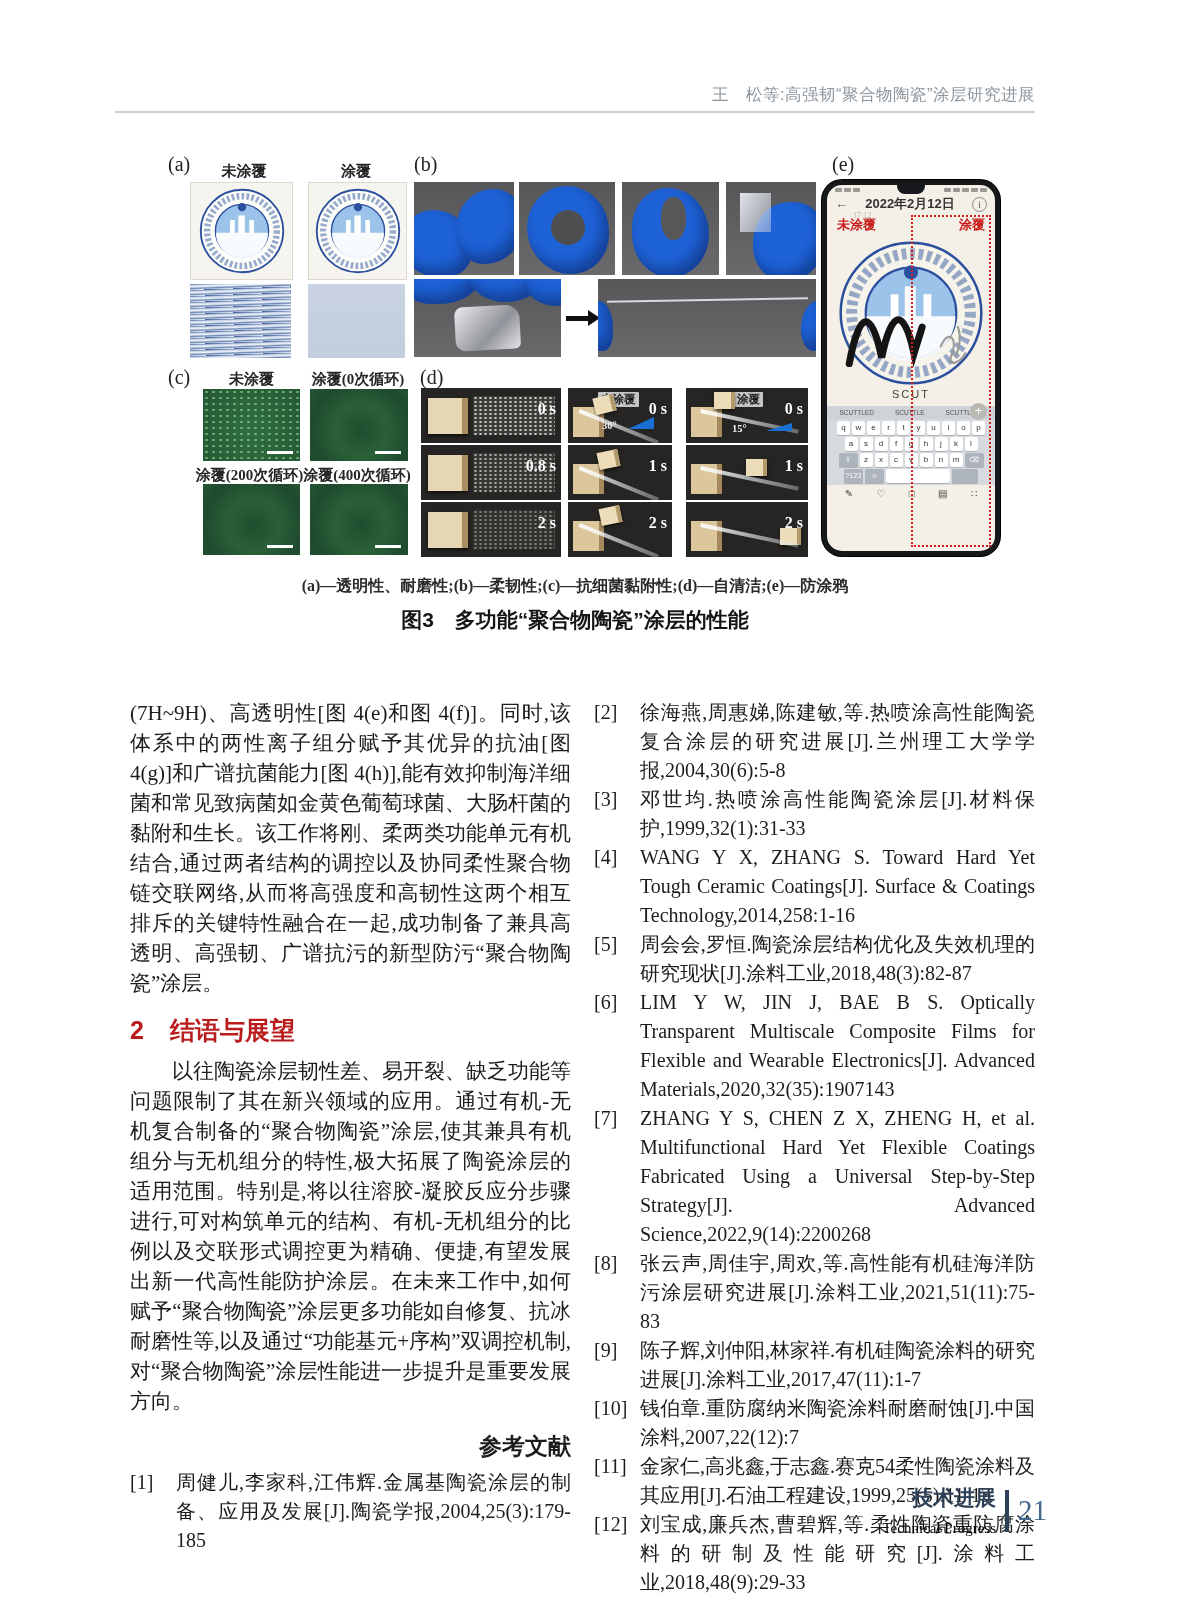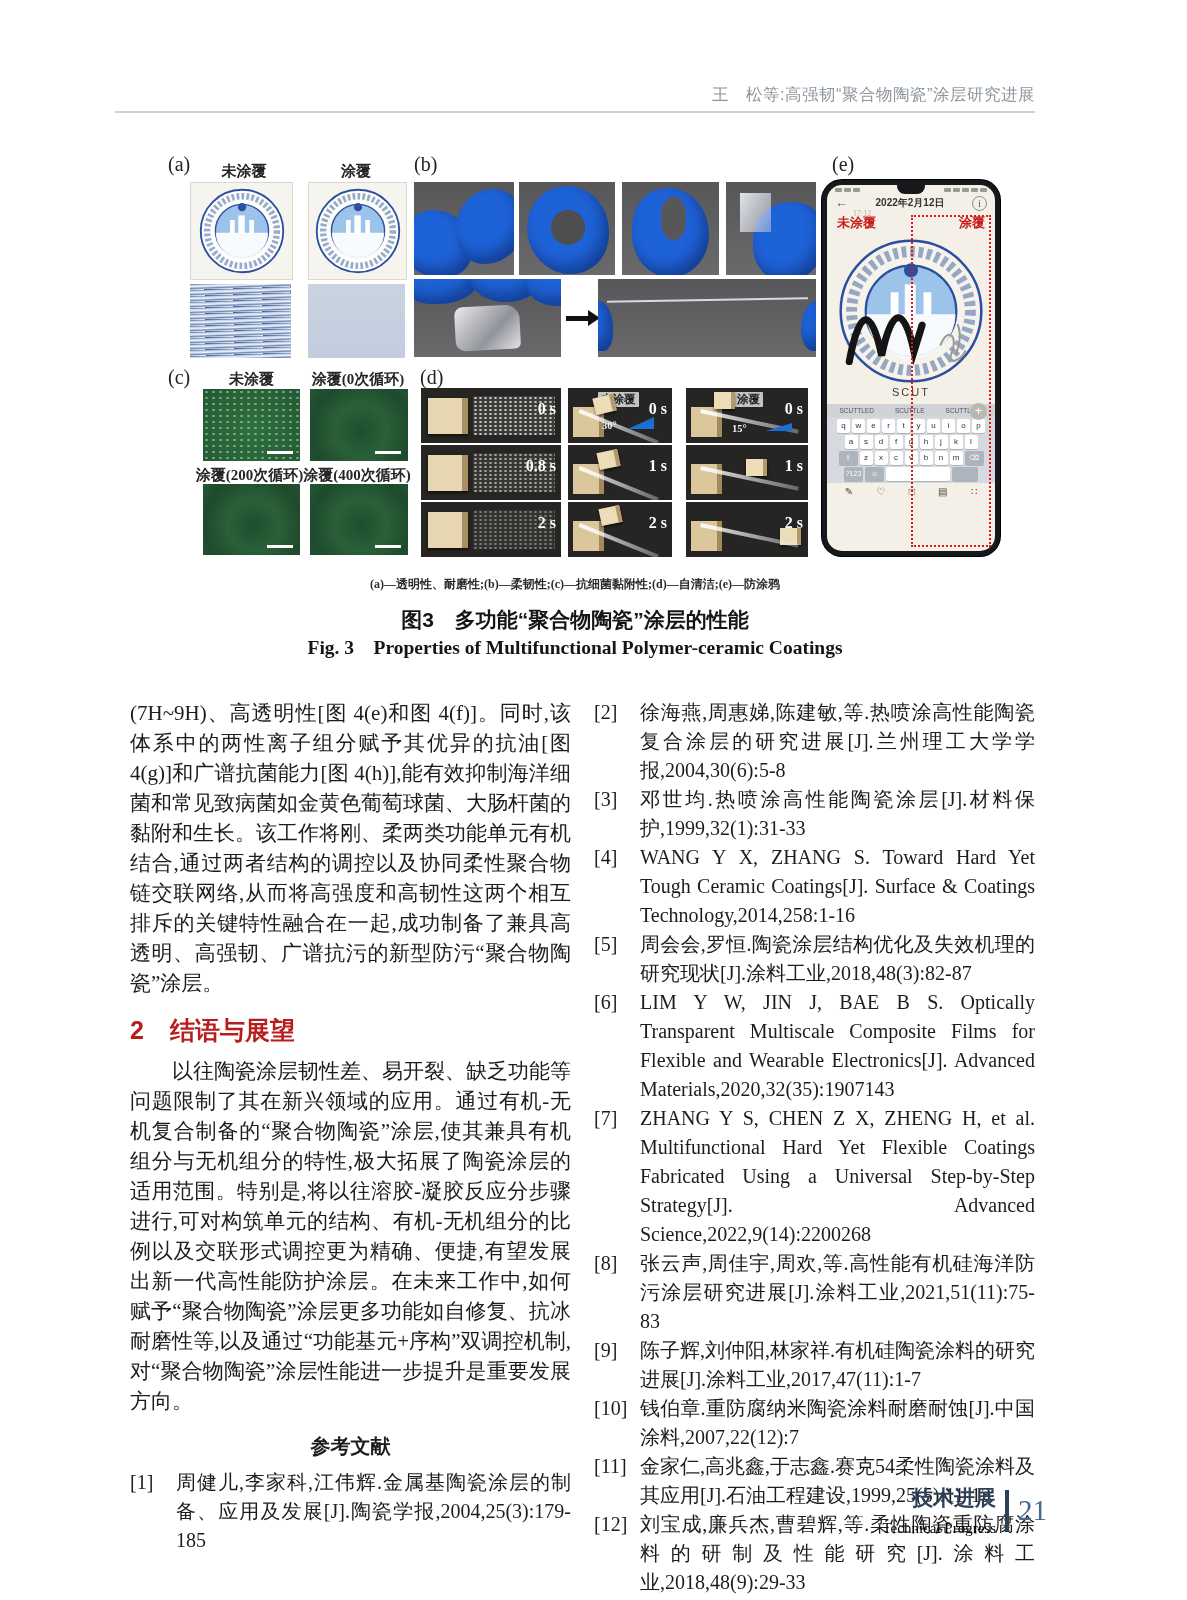--- a/index.html
+++ b/index.html
@@ -69,21 +69,21 @@
      border-radius:20px;box-shadow:0 0 0 1px #000;padding:5px;box-sizing:border-box;}
   .screen{position:relative;width:100%;height:100%;background:#f4f0e7;border-radius:15px;
      overflow:hidden;display:flex;flex-direction:column;}
   .notch{position:absolute;top:0;left:50%;transform:translateX(-50%);width:28px;height:9px;
      background:#17181c;border-radius:0 0 8px 8px;z-index:5;}
   .statusbar{display:flex;justify-content:space-between;padding:3px 8px 0;}
   .sb-dots{display:flex;gap:2px;}
   .sb-dots i{display:block;width:7px;height:4px;background:#9a9a92;border-radius:1px;}
   .daterow{display:flex;align-items:center;justify-content:space-between;padding:3px 8px 0;}
   .backarrow{font-size:13px;color:#555;}
-  .pdate{font-family:"Liberation Sans",sans-serif;font-size:10px;color:#333;font-weight:bold;}
+  .pdate{font-family:"Liberation Sans",sans-serif;font-size:13px;color:#333;font-weight:bold;}
   .info-ic{font-size:11px;color:#666;border:1px solid #888;border-radius:50%;width:13px;height:13px;
      line-height:13px;text-align:center;font-family:"Liberation Serif",serif;}
   .ptime{font-size:8px;color:#b9b4a8;padding-left:26px;margin-top:-2px;}
   .redrow{display:flex;justify-content:space-between;padding:0 10px;margin-top:-4px;}
   .redlab{font-size:13px;font-weight:bold;}
   .elogo{position:relative;flex:0 0 158px;display:flex;align-items:center;justify-content:center;}
   .scribble{position:absolute;inset:0;}
   .scut{font-family:"Liberation Sans",sans-serif;font-size:11px;letter-spacing:2px;color:#3c3c34;
      text-align:center;margin-top:-4px;}
   .plusbtn{position:absolute;right:8px;top:218px;width:17px;height:17px;background:#b9b9b3;color:#fff;
@@ -100,37 +100,37 @@
   .key.mod{flex:0 0 19px;background:#aeb4bd;color:#fff;font-size:7px;}
   .kb-bottom{display:flex;gap:2px;justify-content:center;margin-bottom:1px;}
   .key.sp{flex:0 0 64px;}
   .key.ent{flex:0 0 26px;background:#aeb4bd;}
   .navrow{display:flex;justify-content:space-around;align-items:center;padding:3px 6px 4px;color:#4a4a44;
      font-size:10px;}
   .reddash{position:absolute;left:50%;right:4px;top:30px;bottom:4px;border:2px dotted #d81b1b;z-index:6;}
 
   
   .cap-notes{position:absolute;top:576px;left:115px;width:920px;text-align:center;
-     font-size:12px;color:#2a2a2a;font-weight:bold;}
+     font-size:16px;color:#2a2a2a;font-weight:bold;}
   .cap-zh{position:absolute;top:606px;left:115px;width:920px;text-align:center;
      font-family:"Liberation Sans",sans-serif;font-size:21px;font-weight:bold;color:#151515;}
   .cap-en{position:absolute;top:634px;left:115px;width:920px;text-align:center;
      font-size:19.5px;font-weight:bold;color:#151515;}
 
   
   .col{position:absolute;top:698px;width:441px;font-size:21px;line-height:30px;text-align:justify;}
   .col-left{left:130px;}
   .col-right{left:594px;}
   .p1{margin:0;}
   .p2{margin:0;text-indent:2em;}
   .sec-head{margin:17px 0 11px;font-family:"Liberation Sans",sans-serif;font-size:25px;
      font-weight:bold;line-height:30px;}
   .sec-head .num{margin-right:26px;}
-  .refs-head{margin:15px 0 7px;text-align:center;font-family:"Liberation Sans",sans-serif;
-     font-size:20px;font-weight:bold;text-indent:0;}
+  .refs-head{margin:15px 0 7px;text-align:right;font-family:"Liberation Sans",sans-serif;
+     font-size:23px;font-weight:bold;text-indent:0;}
   .ref{display:flex;font-size:20px;line-height:29px;margin:0;}
   .ref .rnum{flex:0 0 46px;}
   .ref .rtxt{flex:1;text-align:justify;}
 
   
   .footer{position:absolute;top:1486px;right:140px;display:flex;align-items:center;gap:9px;}
   .f-sec{text-align:right;}
   .f-zh{font-family:"Liberation Sans",sans-serif;font-size:21px;font-weight:bold;color:#2e4057;line-height:23px;}
   .f-en{font-size:15px;color:#000000;line-height:14px;margin-top:12px;}
   .f-bar{width:4px;height:42px;background:#2e4057;}
@@ -395,21 +395,20 @@
         <span>□</span>
         <span>▤</span>
         <span>∷</span>
       </div>
       <div class="reddash"></div>
     </div>
   </div>
 
   <div class="cap-notes">(a)—透明性、耐磨性;(b)—柔韧性;(c)—抗细菌黏附性;(d)—自清洁;(e)—防涂鸦</div>
   <div class="cap-zh">图3　多功能“聚合物陶瓷”涂层的性能</div>
-  <div class="cap-en">Fig. 3　Properties of Multifunctional Polymer-ceramic Coatings</div>
 
   <div class="col col-left">
     <p class="p1">(7H~9H)、高透明性[图 4(e)和图 4(f)]。同时,该体系中的两性离子组分赋予其优异的抗油[图 4(g)]和广谱抗菌能力[图 4(h)],能有效抑制海洋细菌和常见致病菌如金黄色葡萄球菌、大肠杆菌的黏附和生长。该工作将刚、柔两类功能单元有机结合,通过两者结构的调控以及协同柔性聚合物链交联网络,从而将高强度和高韧性这两个相互排斥的关键特性融合在一起,成功制备了兼具高透明、高强韧、广谱抗污的新型防污“聚合物陶瓷”涂层。</p>
     <div class="sec-head" style="color:#b91c1c;">
       <span class="num">2</span><span>结语与展望</span>
     </div>
     <p class="p2">以往陶瓷涂层韧性差、易开裂、缺乏功能等问题限制了其在新兴领域的应用。通过有机-无机复合制备的“聚合物陶瓷”涂层,使其兼具有机组分与无机组分的特性,极大拓展了陶瓷涂层的适用范围。特别是,将以往溶胶-凝胶反应分步骤进行,可对构筑单元的结构、有机-无机组分的比例以及交联形式调控更为精确、便捷,有望发展出新一代高性能防护涂层。在未来工作中,如何赋予“聚合物陶瓷”涂层更多功能如自修复、抗冰耐磨性等,以及通过“功能基元+序构”双调控机制,对“聚合物陶瓷”涂层性能进一步提升是重要发展方向。</p>
     <div class="refs-head">参考文献</div>
     <div class="ref">
       <span class="rnum">[1]</span>

